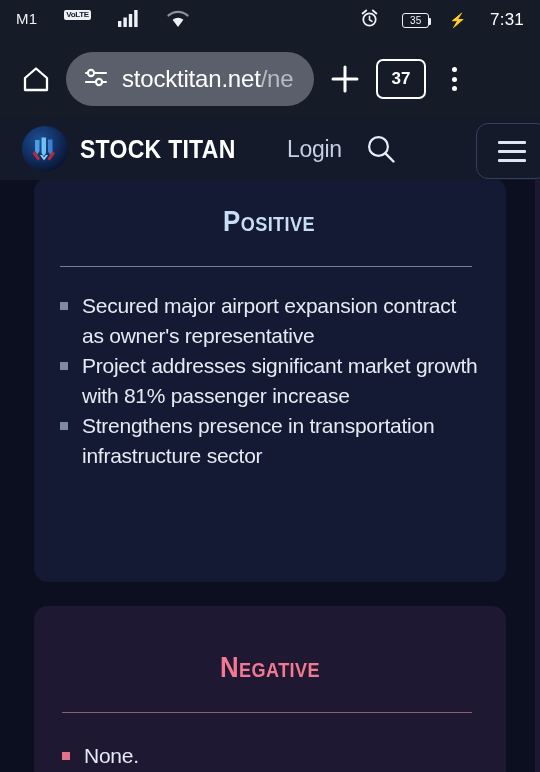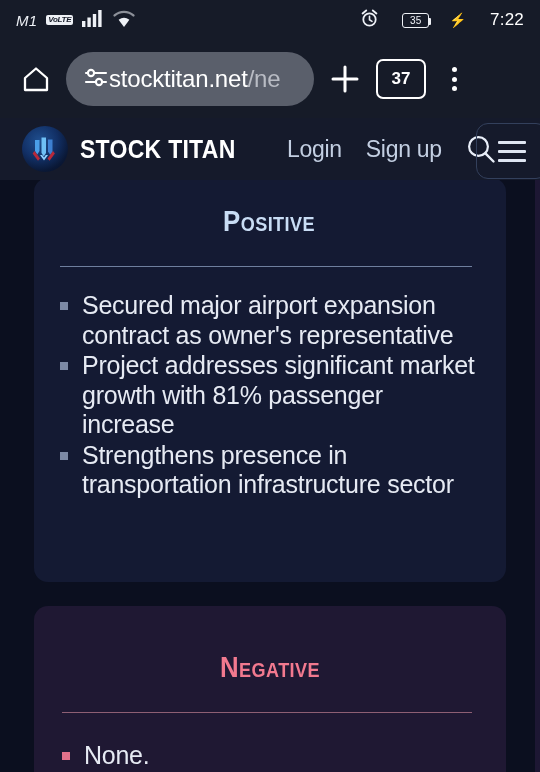--- a/index.html
+++ b/index.html
@@ -12,21 +12,21 @@
   }
 
   
   .statusbar{
     height:40px; width:540px;
     background:#161b28;
     display:flex; align-items:center;
     padding:0 16px;
     color:#eef1f6;
   }
-  .sb-left{ display:flex; align-items:center; gap:9px;font-style:italic; }
+  .sb-left{ display:flex; align-items:flex-start; gap:27px; }
   .sb-right{ margin-left:auto; display:flex; align-items:center; gap:23px; }
   .carrier{ font-size:15px; letter-spacing:.2px; color:#eef1f6; }
   .volte{
     background:#eef1f6; color:#161b28;
     font-size:8px; font-weight:bold;
     padding:1px 2px; border-radius:2px;
     letter-spacing:-.3px; line-height:1.1;
   }
   .sb-time{ font-size:17px; color:#ffffff; letter-spacing:.2px; }
   .batt{
@@ -50,20 +50,21 @@
     gap:8px;
   }
   .home-btn{ width:44px; height:44px; display:flex; align-items:center; justify-content:center; flex:none; }
   .omnibox{
     flex:1 1 auto;
     height:54px;
     background:#5a5f6b;
     border-radius:27px;
     display:flex; align-items:center;
     padding:0 18px;
+    gap:13px;
     overflow:hidden;
     min-width:0;
     max-width:248px;
   }
   .url{
     font-size:24px; color:#ffffff; white-space:nowrap;
     letter-spacing:-.2px;
   }
   .url .path{ color:#b9bcc4; }
   .plus-btn{ width:46px; height:46px; display:flex; align-items:center; justify-content:center; flex:none; }
@@ -154,21 +155,21 @@
   .divider{
     height:1px; margin:28px 10px 0 4px;
   }
   .card.positive .divider{ background:#6f7f9e; }
   .card.negative .divider{ background:#8e5f74; }
 
   ul.points{ list-style:none; margin-top:24px; }
   ul.points li{
     position:relative;
     padding-left:26px;
-    font-size:25px;
+    font-size:21px;
     line-height:29.5px;
     color:#e6eaf3;
     margin-bottom:1px;
     letter-spacing:-.25px;
   }
   ul.points li:before{
     content:"";
     position:absolute; left:4px; top:11px;
     width:8px; height:8px;
   }
@@ -202,21 +203,21 @@
     <span>
       <svg width="19" height="19" viewBox="0 0 19 19">
         <circle cx="9.5" cy="10.5" r="6.2" stroke="#eef1f6" stroke-width="1.8" fill="none"></circle>
         <path d="M9.5 7.2 V10.7 L12 12.3" stroke="#eef1f6" stroke-width="1.6" fill="none" stroke-linecap="round"></path>
         <path d="M2.6 4.4 L6.2 1.4" stroke="#eef1f6" stroke-width="1.9" stroke-linecap="round"></path>
         <path d="M16.4 4.4 L12.8 1.4" stroke="#eef1f6" stroke-width="1.9" stroke-linecap="round"></path>
       </svg>
     </span>
     <span class="batt">35</span>
     <span class="bolt">⚡</span>
-    <span class="sb-time">7:22</span>
+    <span class="sb-time">7:31</span>
   </div>
 </div>
 
 <div class="chrome">
   <div class="home-btn">
     <svg width="30" height="30" viewBox="0 0 30 30">
       <path d="M4 14 L15 4.5 L26 14 V26 H4 Z" stroke="#ffffff" stroke-width="2.3" fill="none" stroke-linejoin="round"></path>
     </svg>
   </div>
   <div class="omnibox">
@@ -252,21 +253,20 @@
       <path d="M7 8 H11.5 V19 L9.25 22.5 L7 19 Z" fill="#4a9fe8"></path>
       <path d="M13.5 5.5 H18 V21 L15.75 24.5 L13.5 21 Z" fill="#6fc0f5"></path>
       <path d="M20 7.5 H24.5 V19.5 L22.25 23 L20 19.5 Z" fill="#3d7fd0"></path>
       <path d="M6.5 19 L12 26.5 L10 28.8 L4.6 21.5 Z" fill="#b8293a"></path>
       <path d="M25 19 L19.5 26.5 L21.5 28.8 L26.9 21.5 Z" fill="#b8293a"></path>
       <path d="M12 23 L16 28.5 L20 23 L17.8 23 L16 25.6 L14.2 23 Z" fill="#8fd0ff"></path>
     </svg>
   </div>
   <div class="brand">STOCK TITAN</div>
   <div class="nav-link nav-login">Login</div>
-  <div class="nav-link nav-signup">Sign up</div>
   <div class="search-btn">
     <svg width="34" height="34" viewBox="0 0 34 34">
       <circle cx="14.5" cy="14.5" r="9.4" stroke="#e8eef8" stroke-width="2.2" fill="none"></circle>
       <line x1="21.4" y1="21.4" x2="29.5" y2="29.5" stroke="#e8eef8" stroke-width="2.4" stroke-linecap="round"></line>
     </svg>
   </div>
   <div class="hamburger">
     <i></i>
     <i></i>
     <i></i>

